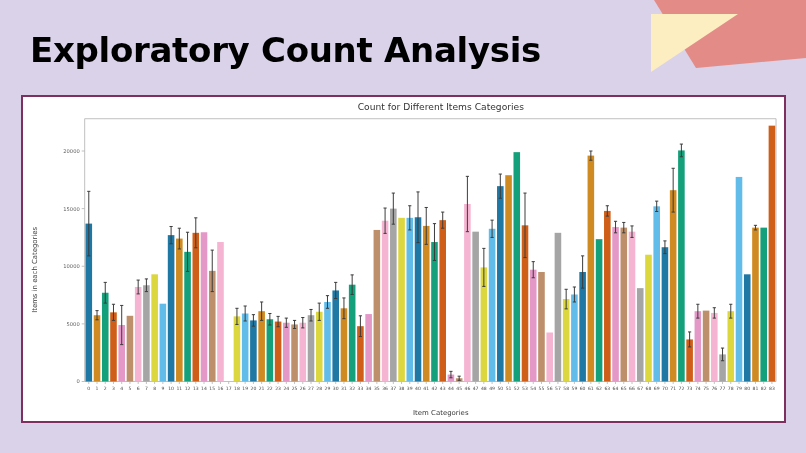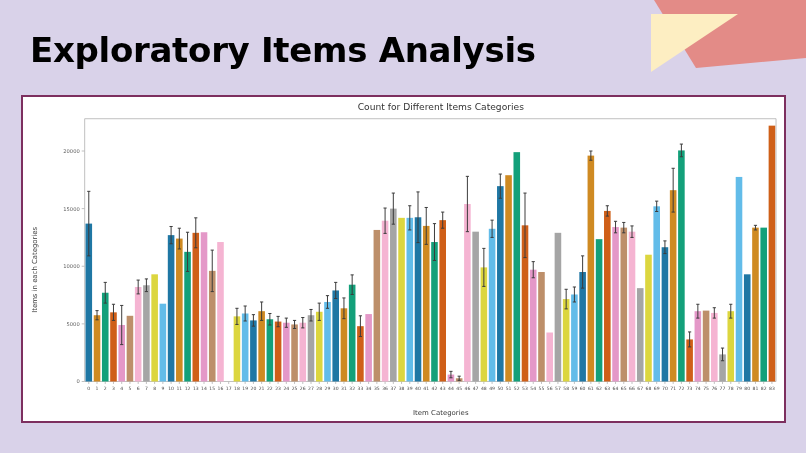--- a/index.html
+++ b/index.html
@@ -83,21 +83,21 @@
   .err-bar { stroke: #3b3b3b; stroke-width: 1.0; }
 </style>
 </head>
 <body>
 
 <svg id="deco-layer" viewBox="0 0 186 92" preserveAspectRatio="none">
   <polygon points="34,0 186,0 186,58 76,68" fill="#e38b87"></polygon>
   <polygon points="31,14 118,14 31,72" fill="#fdeec2"></polygon>
 </svg>
 
-<div id="slide-title">Exploratory Items Analysis</div>
+<div id="slide-title">Exploratory Count Analysis</div>
 
 <div id="chart-frame">
   <svg id="chart-svg" viewBox="0 0 765 328" preserveAspectRatio="none">
     <text id="chart-title-el" class="chart-title" x="420" y="13">Count for Different Items Categories</text>
     <text class="axis-title" x="420" y="322">Item Categories</text>
     <text class="axis-title" x="14" y="175" transform="rotate(-90 14 175)">Items in each Categories</text>
     <g id="y-axis-group">
         <path d="M62,288 L62,22 L757,22 L757,288 Z" class="axis-line"></path>
         <line x1="59" y1="288" x2="62" y2="288" class="tick-line"></line>
         <text x="57" y="290" text-anchor="end" class="tick-label">0</text>

